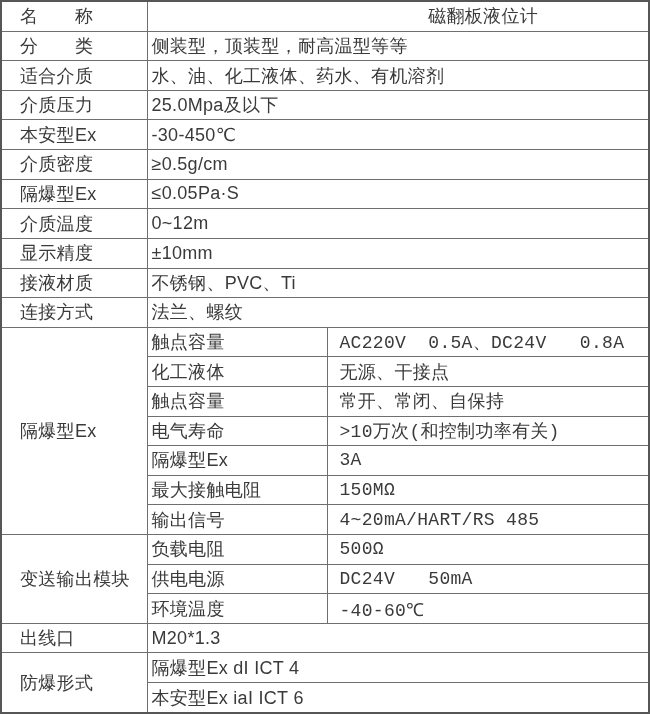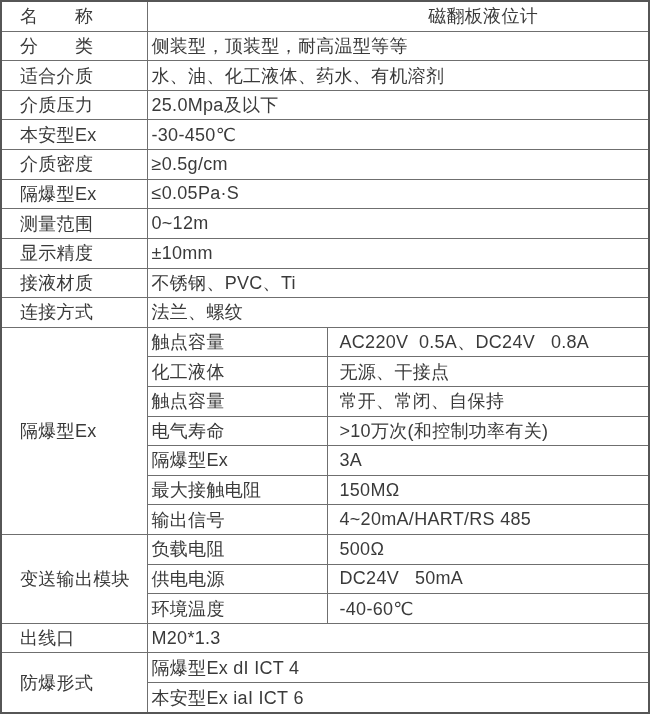--- a/index.html
+++ b/index.html
@@ -24,21 +24,21 @@
   td{
     border:1px solid var(--border-inner);
     padding:2px 4px 2px 4px;
     white-space:pre-wrap;
     overflow:hidden;
     letter-spacing:0.3px;
     vertical-align:middle;
     margin-left:37px;
   }
   td.c1{padding-left:18px;}
-  td.c3{padding-left:12px;}
+  td.c3{padding-left:12px;font-family:Liberation Mono, monospace;}
   td.title-val{text-align:right;padding-left:0;padding-right:110px;}
 </style>
 </head>
 <body>
 
 <table class="spec">
   <colgroup>
     <col style="width:146px">
     <col style="width:180px">
     <col>
@@ -66,21 +66,21 @@
     </tr>
     <tr>
       <td class="c1">介质密度</td>
       <td colspan="2">≥0.5g/cm</td>
     </tr>
     <tr>
       <td class="c1">隔爆型Ex</td>
       <td colspan="2">≤0.05Pa·S</td>
     </tr>
     <tr>
-      <td class="c1">测量范围</td>
+      <td class="c1">介质温度</td>
       <td colspan="2">0~12m</td>
     </tr>
     <tr>
       <td class="c1">显示精度</td>
       <td colspan="2">±10mm</td>
     </tr>
     <tr>
       <td class="c1">接液材质</td>
       <td colspan="2">不锈钢、PVC、Ti</td>
     </tr>

